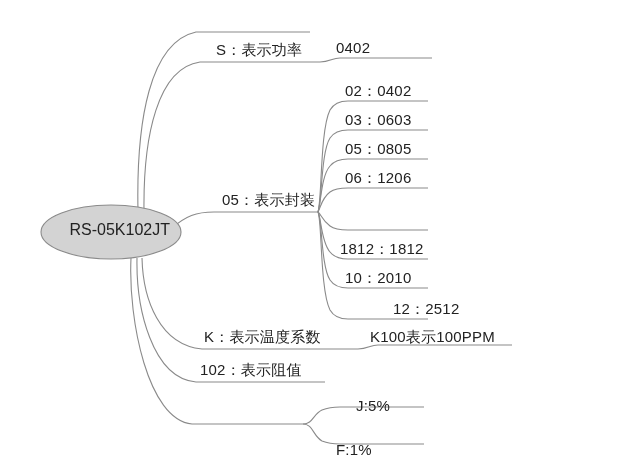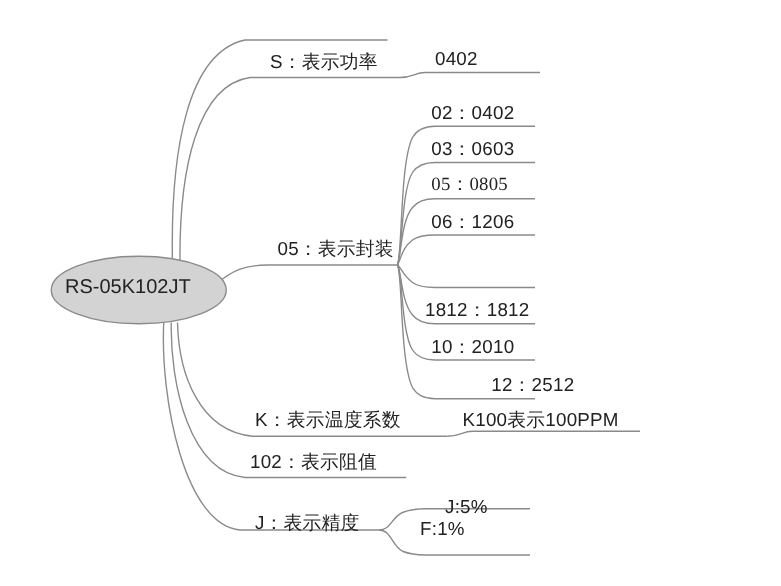--- a/index.html
+++ b/index.html
@@ -42,21 +42,21 @@
   }
   .root-label {
     position: absolute;
     white-space: nowrap;
     color: #222222;
     font-size: 16px;
     line-height: 1;
     left: 52px;
     top: 222px;
     width: 118px;
-    text-align: left;
+    text-align: right;
   }
   .sub-label {
     font-size: 15px;
   }
 </style>
 </head>
 <body>
 
 <div id="map-canvas">
 
@@ -88,34 +88,33 @@
     <path class="branch-line" d="M 303 424 C 313 424 313 436 322 441 C 327 443 332 444 340 444 L 424 444"></path>
 
     <ellipse class="root-ellipse" cx="111" cy="232" rx="70" ry="27"></ellipse>
   </svg>
 
   <div class="root-label">RS-05K102JT</div>
 
 
   <div class="node-label" style="left:216px; top:42px;">S：表示功率</div>
 
-  <div class="node-label sub-label" style="left:336px; top:40px;margin-left:12px;">0402</div>
+  <div class="node-label sub-label" style="left:336px; top:40px;">0402</div>
 
   <div class="node-label" style="left:222px; top:192px;">05：表示封装</div>
 
   <div class="node-label sub-label" style="left:345px; top:83px;">02：0402</div>
   <div class="node-label sub-label" style="left:345px; top:112px;">03：0603</div>
-  <div class="node-label sub-label" style="left:345px; top:141px;font-family:Liberation Serif, serif;">05：0805</div>
+  <div class="node-label sub-label" style="left:345px; top:141px;">05：0805</div>
   <div class="node-label sub-label" style="left:345px; top:170px;">06：1206</div>
   <div class="node-label sub-label" style="left:340px; top:241px;">1812：1812</div>
   <div class="node-label sub-label" style="left:345px; top:270px;">10：2010</div>
   <div class="node-label sub-label" style="left:345px; top:301px;margin-left:48px;">12：2512</div>
 
   <div class="node-label" style="left:204px; top:329px;">K：表示温度系数</div>
   <div class="node-label sub-label" style="left:370px; top:329px;">K100表示100PPM</div>
 
   <div class="node-label" style="left:200px; top:362px;">102：表示阻值</div>
 
-  <div class="node-label" style="left:204px; top:411px;">J：表示精度</div>
   <div class="node-label sub-label" style="left:356px; top:398px;">J:5%</div>
-  <div class="node-label sub-label" style="left:336px; top:416px;">F:1%</div>
+  <div class="node-label sub-label" style="left:336px; top:442px;">F:1%</div>
 
 </div>
 
 </body></html>

